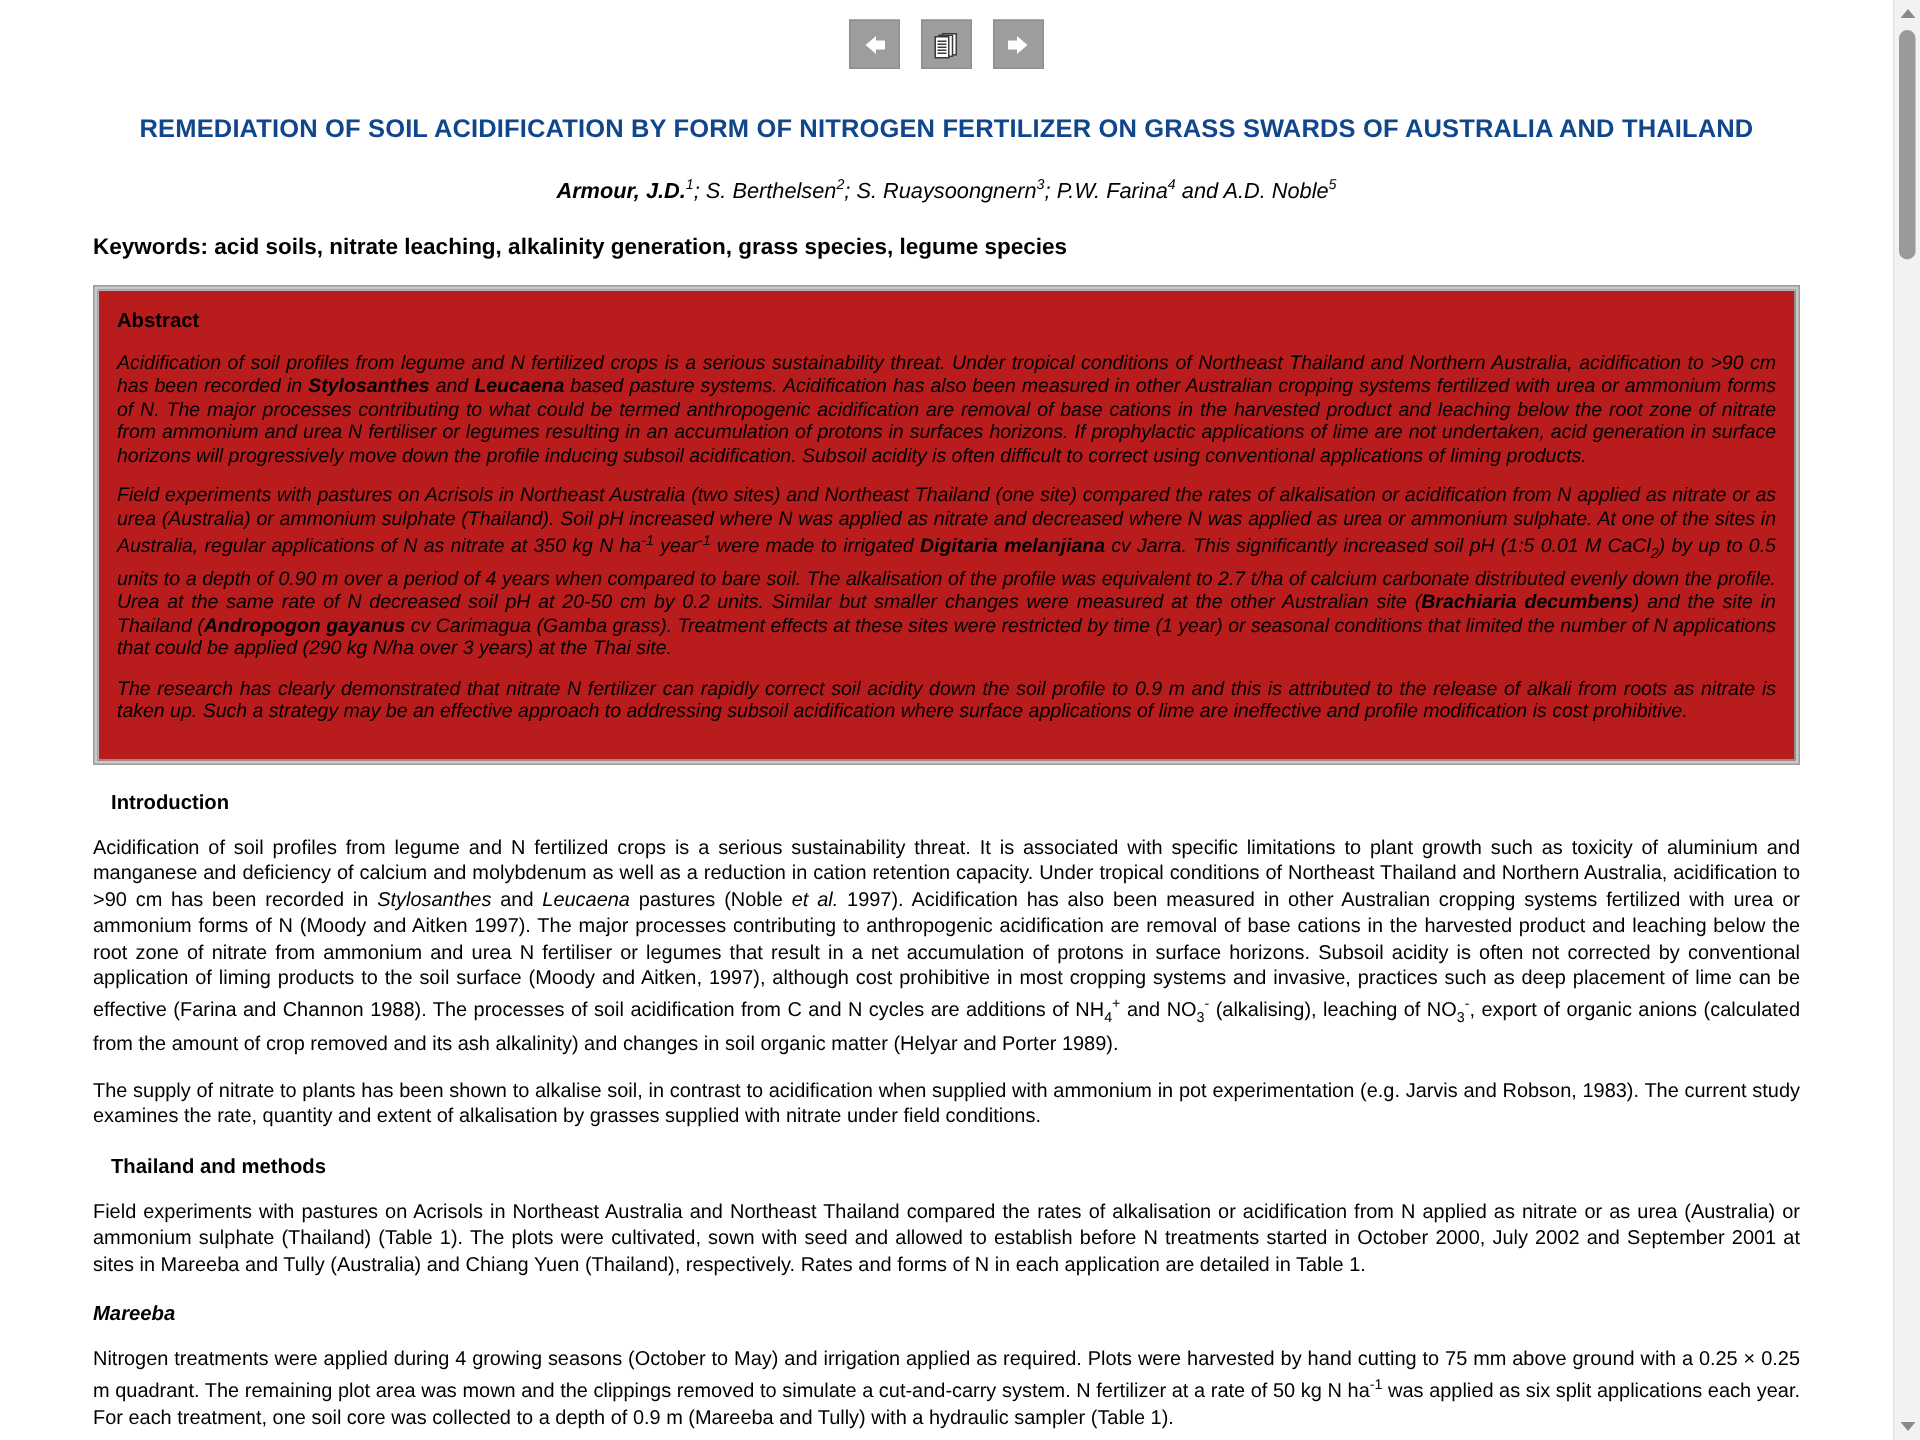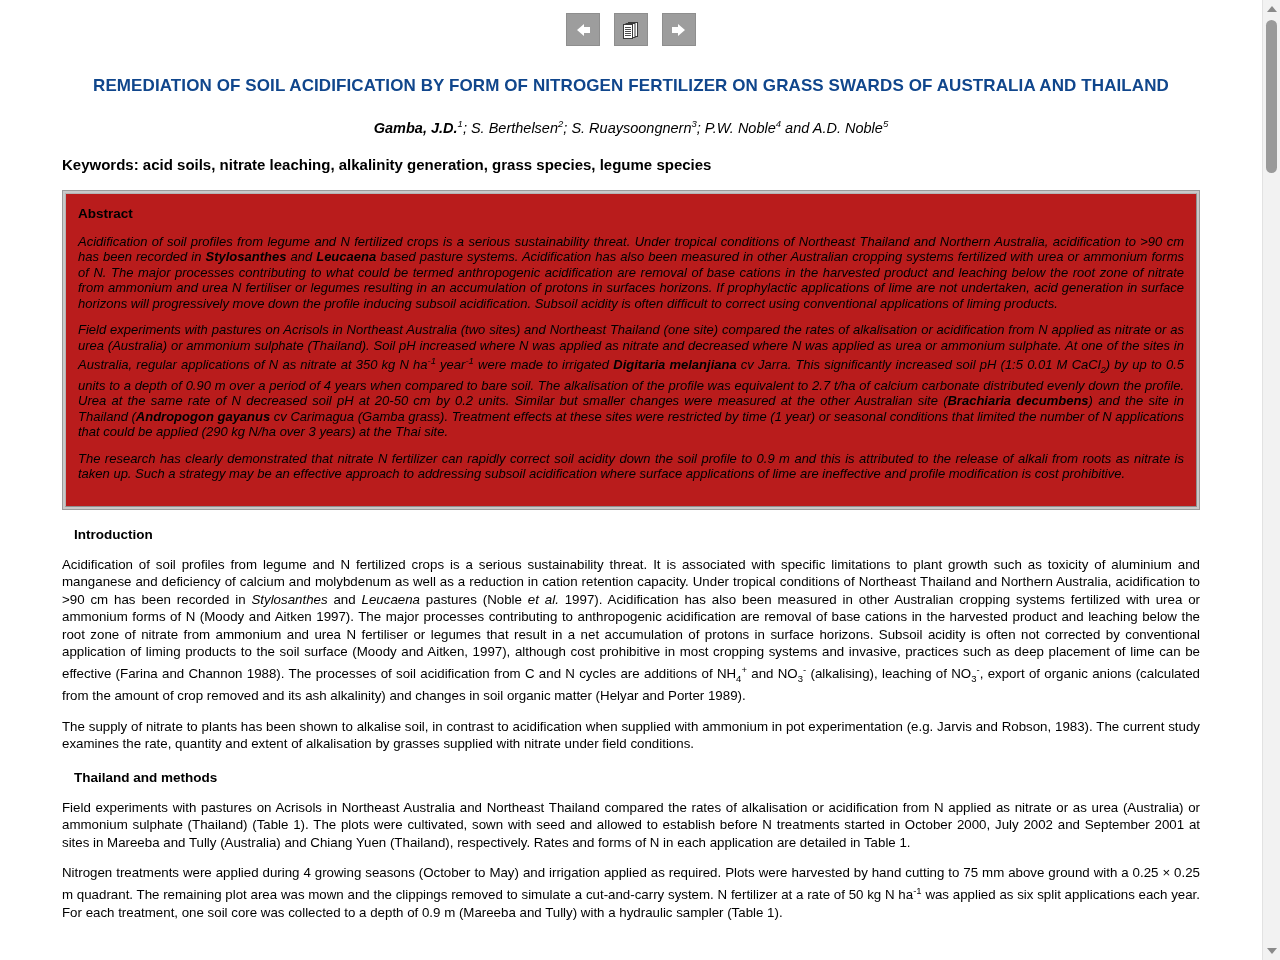--- a/index.html
+++ b/index.html
@@ -218,21 +218,21 @@
         </span>
       </div>
 
     </div>
 
     <div class="doc">
 
       <h1 class="title">REMEDIATION OF SOIL ACIDIFICATION BY FORM OF NITROGEN FERTILIZER ON GRASS SWARDS OF AUSTRALIA AND THAILAND</h1>
 
       <div class="authors">
-        <span class="lead">Gamba, J.D.</span><sup>1</sup><span>; </span><span>S. Berthelsen</span><sup>2</sup><span>; </span><span>S. Ruaysoongnern</span><sup>3</sup><span>; </span><span>P.W. Noble</span><sup>4</sup><span> and </span><span>A.D. Noble</span><sup>5</sup>
+        <span class="lead">Armour, J.D.</span><sup>1</sup><span>; </span><span>S. Berthelsen</span><sup>2</sup><span>; </span><span>S. Ruaysoongnern</span><sup>3</sup><span>; </span><span>P.W. Farina</span><sup>4</sup><span> and </span><span>A.D. Noble</span><sup>5</sup>
       </div>
 
       <div class="keywords">Keywords: acid soils, nitrate leaching, alkalinity generation, grass species, legume species</div>
 
       <div class="abstract-outer">
         <div class="abstract-inner">
 
           <div class="abstract-title">Abstract</div>
 
           <p><span>Acidification of soil profiles from legume and N fertilized crops is a serious sustainability threat. Under tropical conditions of Northeast Thailand and Northern Australia, acidification to &gt;90 cm has been recorded in </span><b>Stylosanthes</b><span> and </span><b>Leucaena</b><span> based pasture systems. Acidification has also been measured in other Australian cropping systems fertilized with urea or ammonium forms of N. The major processes contributing to what could be termed anthropogenic acidification are removal of base cations in the harvested product and leaching below the root zone of nitrate from ammonium and urea N fertiliser or legumes resulting in an accumulation of protons in surfaces horizons. If prophylactic applications of lime are not undertaken, acid generation in surface horizons will progressively move down the profile inducing subsoil acidification. Subsoil acidity is often difficult to correct using conventional applications of liming products.</span></p>
@@ -247,20 +247,21 @@
       <div class="sec-head">Introduction</div>
 
       <p class="body-p"><span>Acidification of soil profiles from legume and N fertilized crops is a serious sustainability threat. It is associated with specific limitations to plant growth such as toxicity of aluminium and manganese and deficiency of calcium and molybdenum as well as a reduction in cation retention capacity. Under tropical conditions of Northeast Thailand and Northern Australia, acidification to &gt;90 cm has been recorded in </span><i>Stylosanthes</i><span> and </span><i>Leucaena</i><span> pastures (Noble </span><i>et al.</i><span> 1997). Acidification has also been measured in other Australian cropping systems fertilized with urea or ammonium forms of N (Moody and Aitken 1997). The major processes contributing to anthropogenic acidification are removal of base cations in the harvested product and leaching below the root zone of nitrate from ammonium and urea N fertiliser or legumes that result in a net accumulation of protons in surface horizons. Subsoil acidity is often not corrected by conventional application of liming products to the soil surface (Moody and Aitken, 1997), although cost prohibitive in most cropping systems and invasive, practices such as deep placement of lime can be effective (Farina and Channon 1988). The processes of soil acidification from C and N cycles are additions of NH</span><sub>4</sub><sup>+</sup><span> and NO</span><sub>3</sub><sup>-</sup><span> (alkalising), leaching of NO</span><sub>3</sub><sup>-</sup><span>, export of organic anions (calculated from the amount of crop removed and its ash alkalinity) and changes in soil organic matter (Helyar and Porter 1989).</span></p>
 
       <p class="body-p">The supply of nitrate to plants has been shown to alkalise soil, in contrast to acidification when supplied with ammonium in pot experimentation (e.g. Jarvis and Robson, 1983). The current study examines the rate, quantity and extent of alkalisation by grasses supplied with nitrate under field conditions.</p>
 
       <div class="sec-head">Thailand and methods</div>
 
       <p class="body-p">Field experiments with pastures on Acrisols in Northeast Australia and Northeast Thailand compared the rates of alkalisation or acidification from N applied as nitrate or as urea (Australia) or ammonium sulphate (Thailand) (Table 1). The plots were cultivated, sown with seed and allowed to establish before N treatments started in October 2000, July 2002 and September 2001 at sites in Mareeba and Tully (Australia) and Chiang Yuen (Thailand), respectively. Rates and forms of N in each application are detailed in Table 1.</p>
 
+      <div class="sub-head">Mareeba</div>
 
       <p class="body-p"><span>Nitrogen treatments were applied during 4 growing seasons (October to May) and irrigation applied as required. Plots were harvested by hand cutting to 75 mm above ground with a 0.25 × 0.25 m quadrant. The remaining plot area was mown and the clippings removed to simulate a cut-and-carry system. N fertilizer at a rate of 50 kg N ha</span><sup>-1</sup><span> was applied as six split applications each year. For each treatment, one soil core was collected to a depth of 0.9 m (Mareeba and Tully) with a hydraulic sampler (Table 1).</span></p>
 
     </div>
   </div>
 
   <div class="scrollbar">
     <div class="sb-arrow up">
         <i></i>
       </div>

